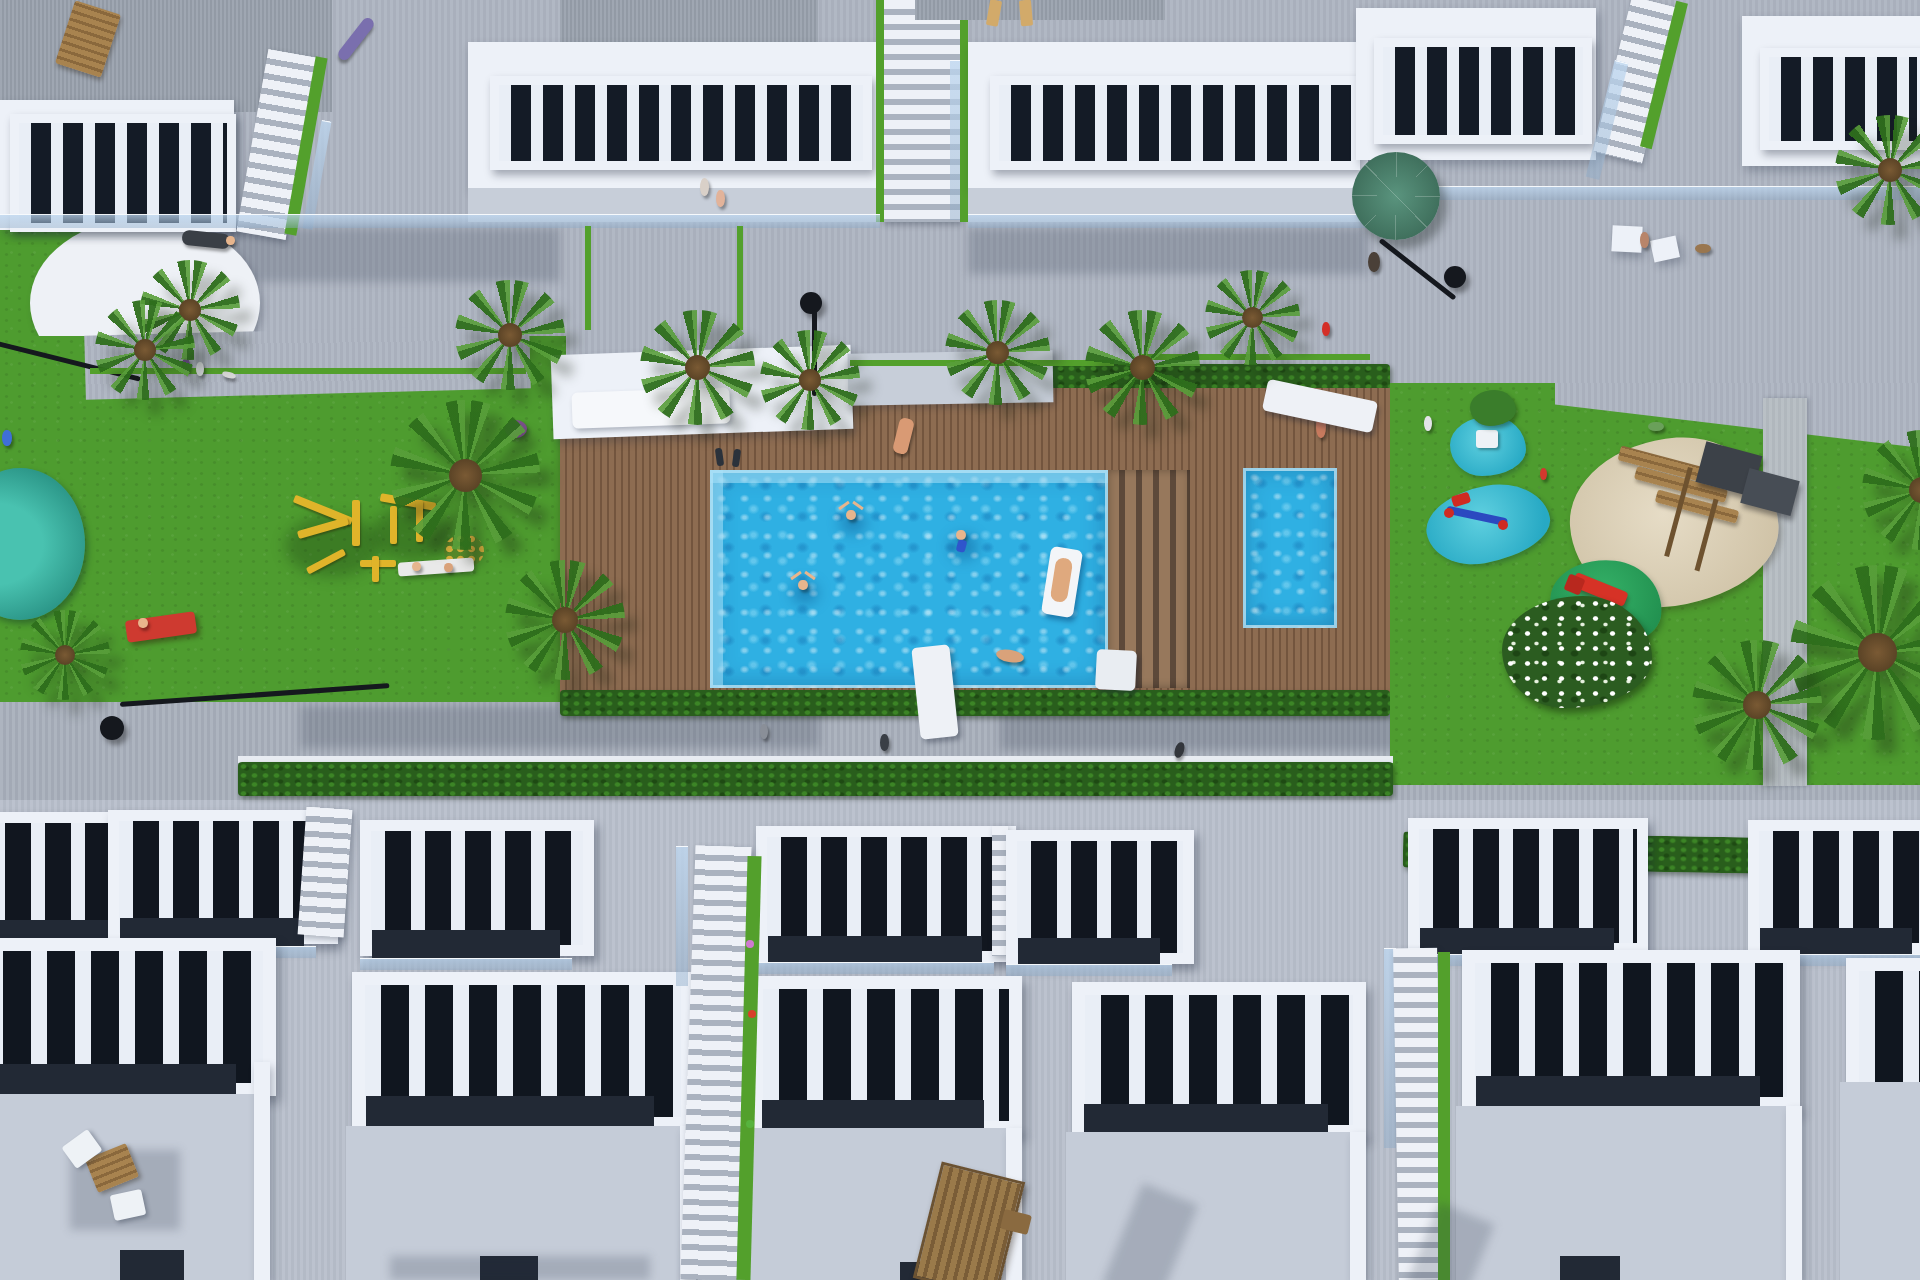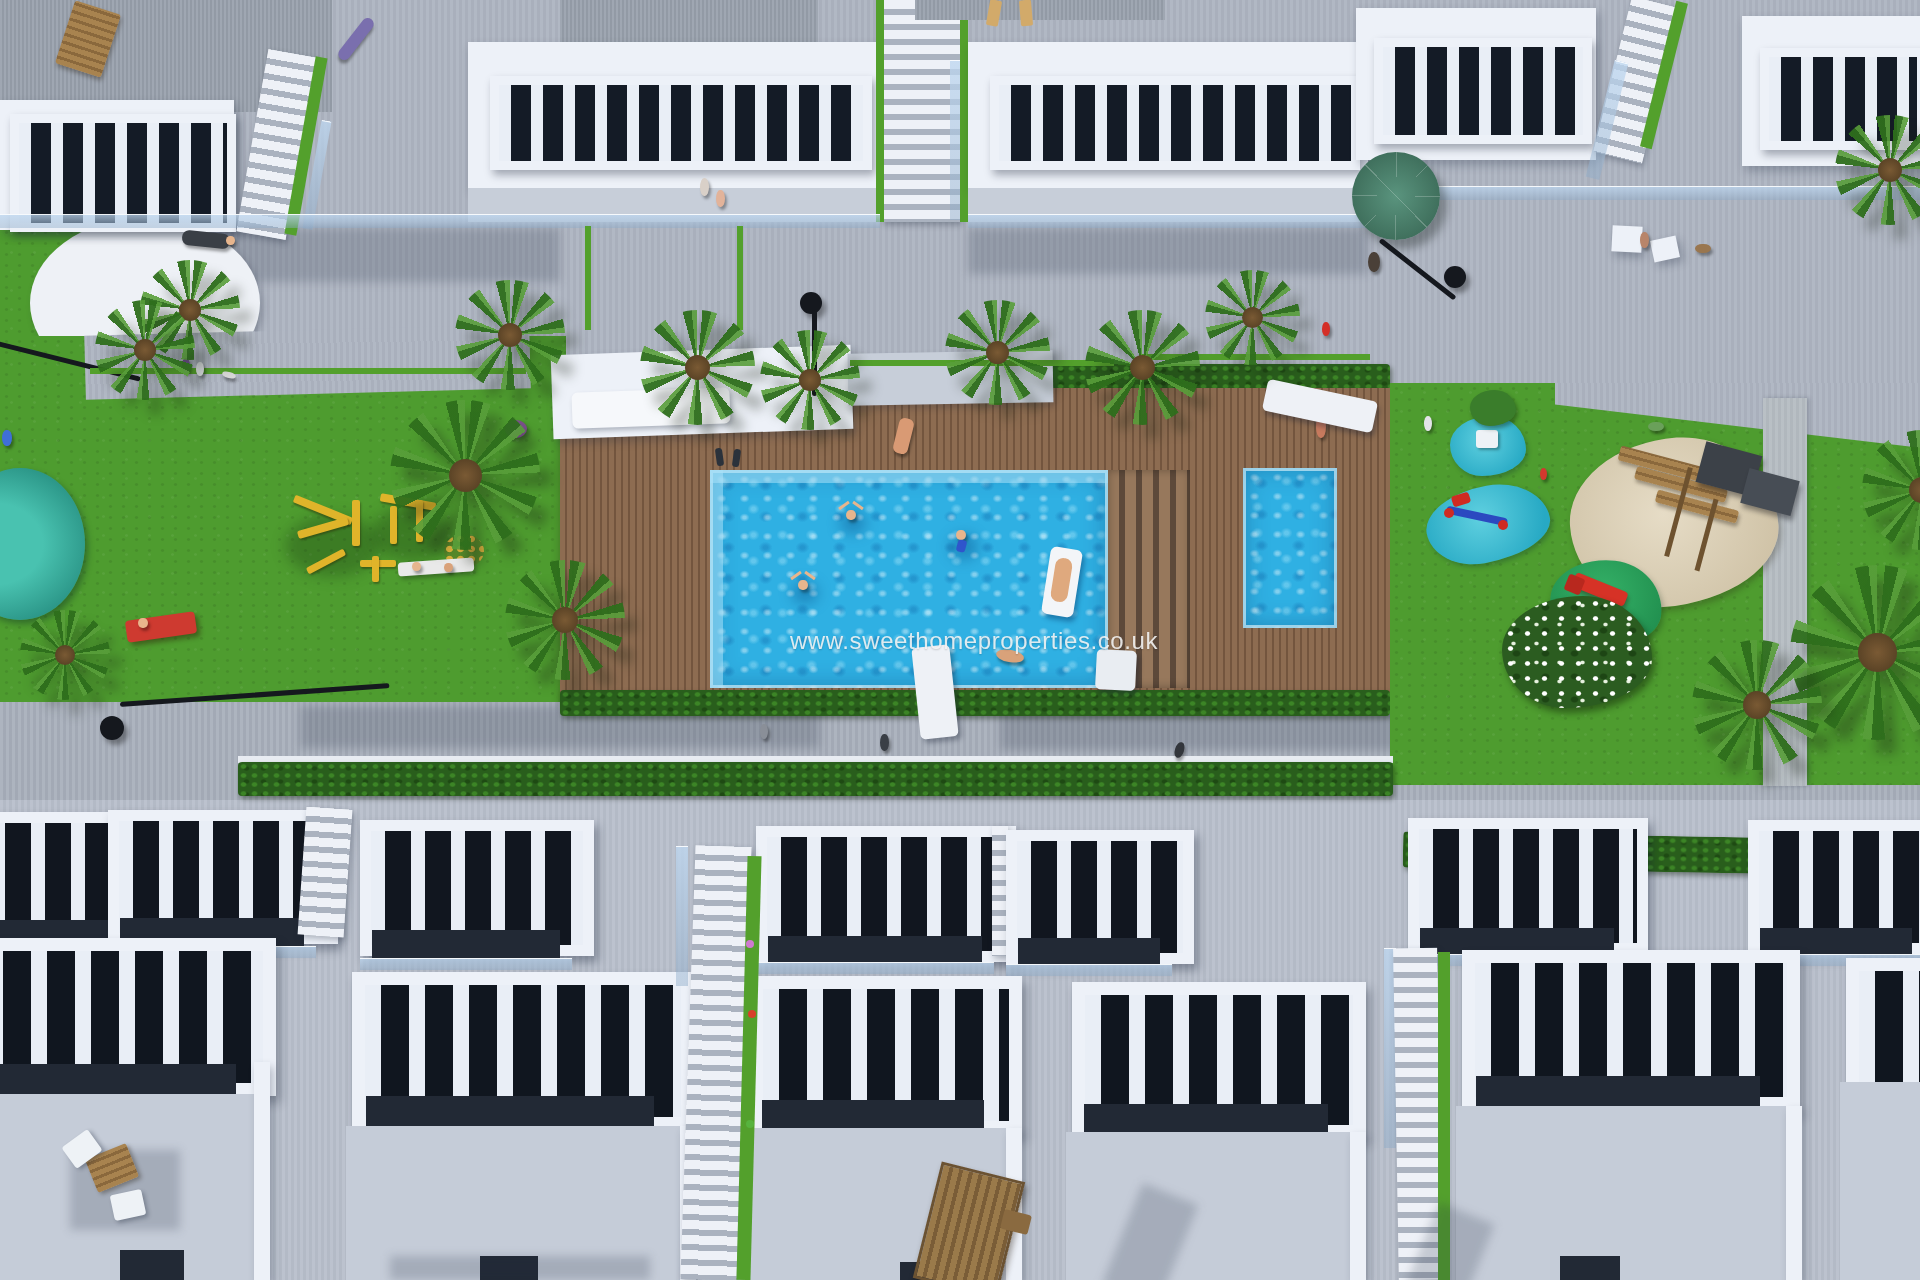--- a/index.html
+++ b/index.html
@@ -286,15 +286,14 @@
   <div class="a woodv" style="left:926px;top:1170px;width:80px;height:114px;transform:rotate(14deg);"></div>
   <div class="a" style="left:1002px;top:1212px;width:28px;height:20px;background:#8a6a40;border-radius:3px;transform:rotate(14deg);"></div>
   <div class="gshadow" style="left:70px;top:1150px;width:110px;height:80px;"></div>
   <div class="a wood" style="left:90px;top:1150px;width:44px;height:36px;transform:rotate(-22deg);"></div>
   <div class="a" style="left:66px;top:1136px;width:32px;height:26px;background:#eef2f6;border-radius:3px;transform:rotate(-36deg);box-shadow:2px 3px 4px rgba(20,30,50,.3);"></div>
   <div class="a" style="left:112px;top:1192px;width:32px;height:26px;background:#eef2f6;border-radius:3px;transform:rotate(-12deg);box-shadow:2px 3px 4px rgba(20,30,50,.3);"></div>
   <div class="gshadow" style="left:1120px;top:1190px;width:60px;height:110px;transform:rotate(22deg);"></div>
   <div class="gshadow" style="left:1420px;top:1210px;width:60px;height:90px;transform:rotate(22deg);"></div>
   <div class="gshadow" style="left:390px;top:1256px;width:260px;height:24px;"></div>
 
-  <div class="a wmark" style="left:974px;top:641px;transform:translate(-50%,-50%);z-index:50;">www.sweethomeproperties.co.uk</div>
 
 </div>
 
 </body></html>

